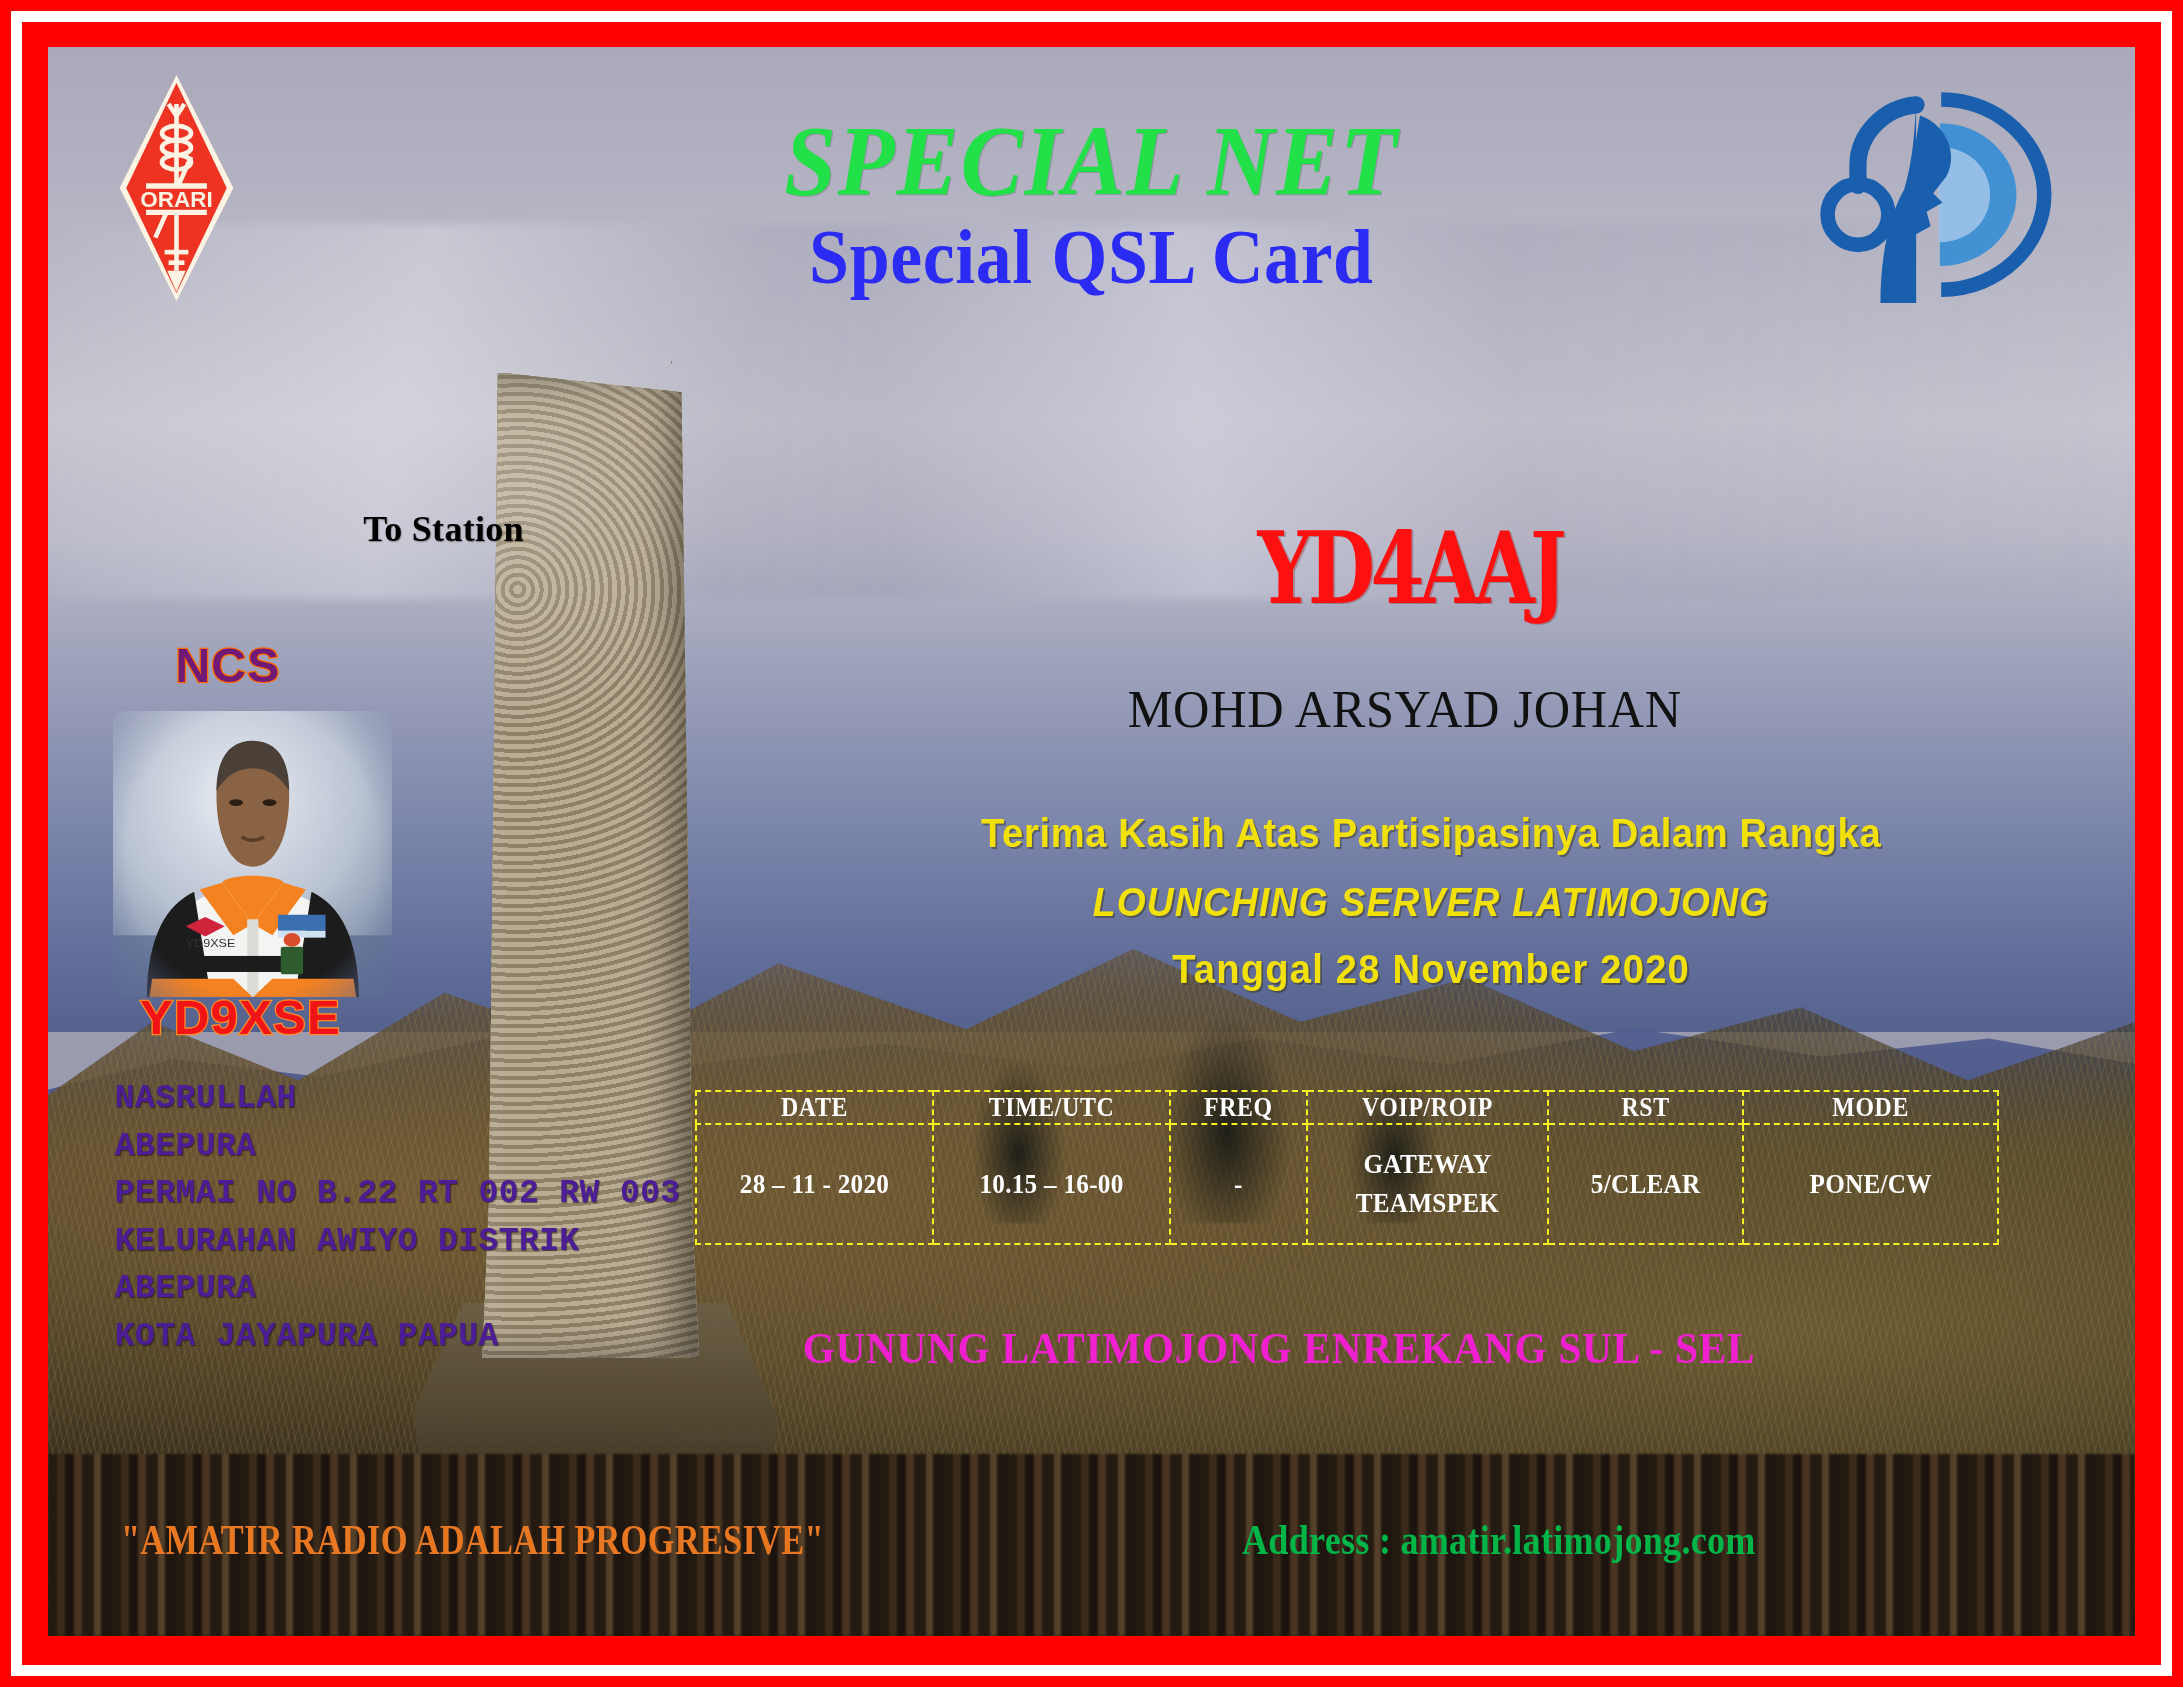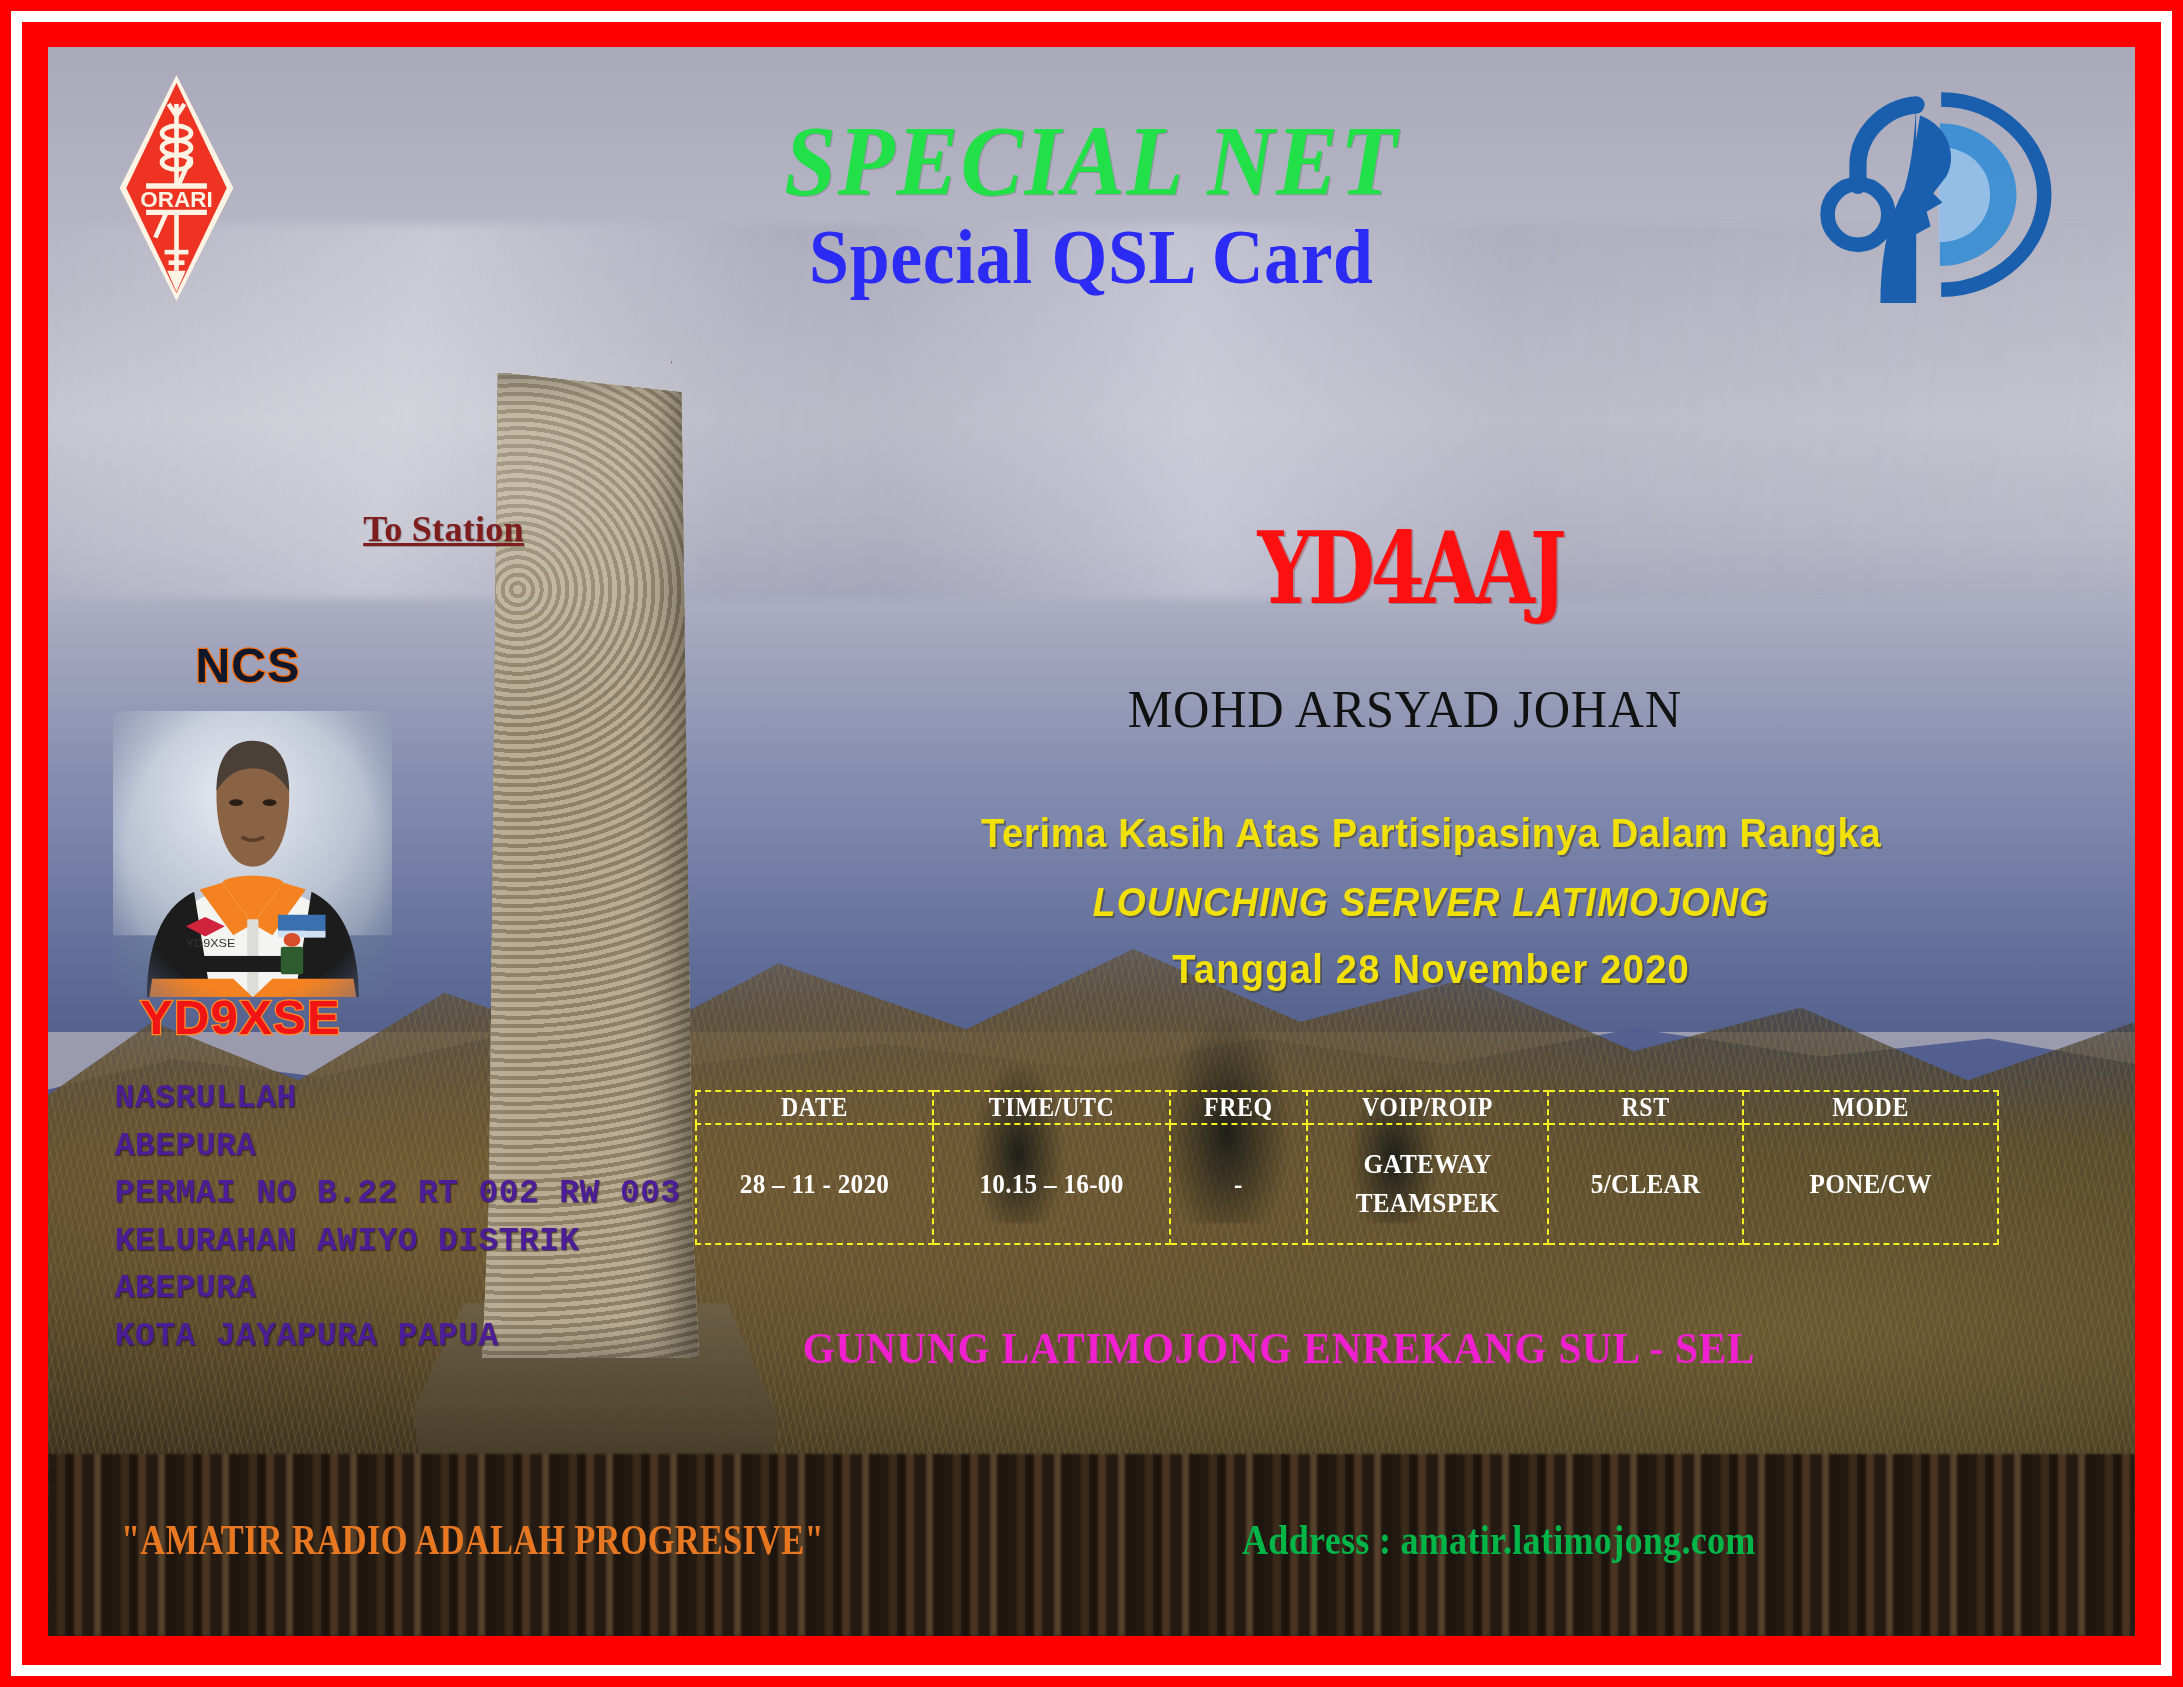--- a/index.html
+++ b/index.html
@@ -160,36 +160,34 @@
     text-align:center;
     font-size:78px; font-weight:bold;
     color:#2B2BF5;
     letter-spacing:0.7px;
     transform:scaleX(.92);
     font-family:"Liberation Serif", serif;
   }
 
   #to-station {
     position:absolute; left:15.1%; top:29.0%;
-    font-size:36px; font-weight:bold; color:#7f1d1d;
+    font-size:36px; font-weight:bold; color:#000000;
     letter-spacing:0.3px;
     text-shadow:0.7px 0.7px 1.3px rgba(0,0,0,.35);
-    text-decoration:underline;
   }
 
   
   #ncs {
     position:absolute; left:6.1%; top:37.2%;
     font-size:48px; font-weight:bold;
     font-family:"Liberation Sans", sans-serif;
-    color:#0f172a;
+    color:#701a75;
     -webkit-text-stroke:2.6px #FF6A00;
     paint-order:stroke fill;
     letter-spacing:1.3px;
-    margin-left:20px;
   }
   #op-photo {
     position:absolute; left:3.1%; top:41.8%;
     width:13.4%; height:18.0%;
     border-radius:9.3px;
     overflow:hidden;
     filter:blur(0.1px);
     -webkit-mask-image:radial-gradient(ellipse 78% 86% at 50% 50%, #000 58%, rgba(0,0,0,.15) 88%, rgba(0,0,0,0) 100%);
     mask-image:radial-gradient(ellipse 78% 86% at 50% 50%, #000 58%, rgba(0,0,0,.15) 88%, rgba(0,0,0,0) 100%);
   }

